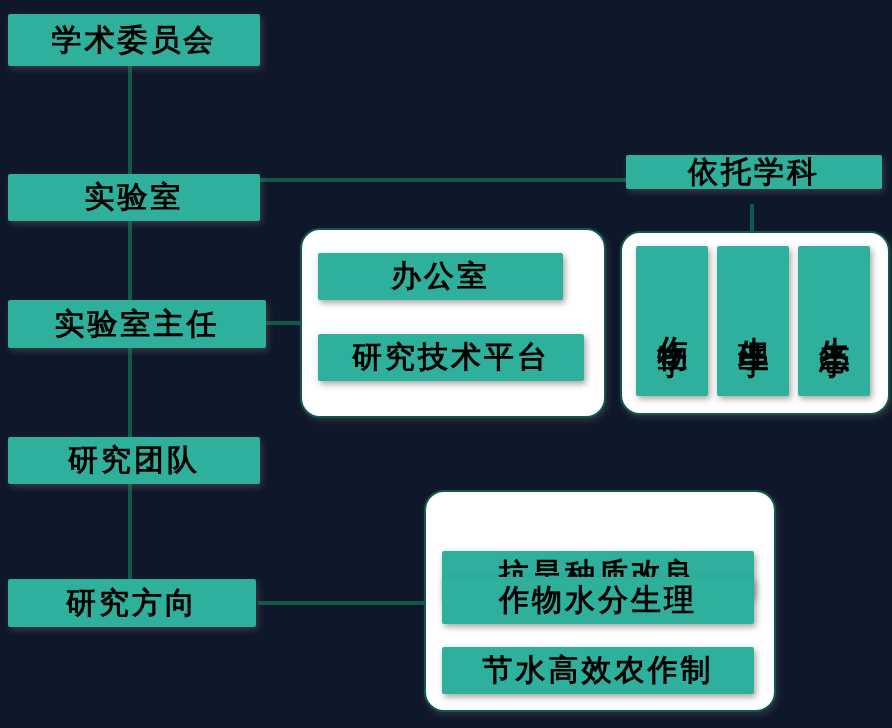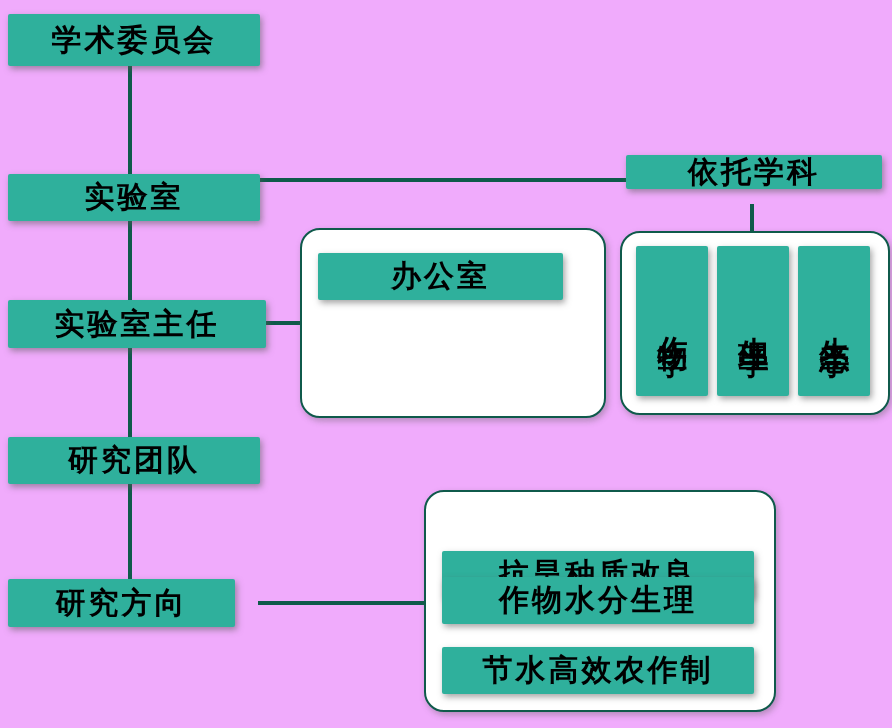--- a/index.html
+++ b/index.html
@@ -5,21 +5,21 @@
   html, body {
     margin: 0;
     padding: 0;
     background: #ffffff;
     font-family: "DejaVu Serif", "Liberation Serif", serif;
   }
   #stage {
     position: relative;
     width: 892px;
     height: 728px;
-    background: #f0abfc;
+    background: #0f172a;
     overflow: hidden;
   }
   .node {
     position: absolute;
     background: #2fb09c;
     color: #000000;
     display: flex;
     align-items: center;
     justify-content: center;
     font-weight: bold;
@@ -63,32 +63,33 @@
   <div class="group" style="left:424px; top:490px; width:348px; height:218px;"></div>
 
   <div class="node" style="left:8px; top:14px; width:252px; height:52px;">学术委员会</div>
 
   <div class="node" style="left:8px; top:174px; width:252px; height:47px;">实验室</div>
 
   <div class="node" style="left:8px; top:300px; width:258px; height:48px;">实验室主任</div>
 
   <div class="node" style="left:8px; top:437px; width:252px; height:47px;">研究团队</div>
 
-  <div class="node" style="left:8px; top:579px; width:227px; height:48px;">研究方向</div>
+  <div class="node" style="left:8px; top:579px; width:248px; height:48px;">研究方向</div>
 
   <div class="node" style="left:626px; top:155px; width:256px; height:34px;">依托学科</div>
 
   <div class="node vertical" style="left:636px; top:246px; width:72px; height:150px;">作物学</div>
 
   <div class="node vertical" style="left:717px; top:246px; width:72px; height:150px;">生理学</div>
 
   <div class="node vertical" style="left:798px; top:246px; width:72px; height:150px;">生态学</div>
 
   <div class="node" style="left:318px; top:253px; width:245px; height:47px;">办公室</div>
 
+  <div class="node" style="left:318px; top:334px; width:266px; height:47px;">研究技术平台</div>
 
   <div class="node" style="left:442px; top:507px; width:312px; height:47px;margin-top:44px;">抗旱种质改良</div>
 
   <div class="node" style="left:442px; top:577px; width:312px; height:47px;">作物水分生理</div>
 
   <div class="node" style="left:442px; top:647px; width:312px; height:47px;">节水高效农作制</div>
 
 </div>
 
 </body></html>

